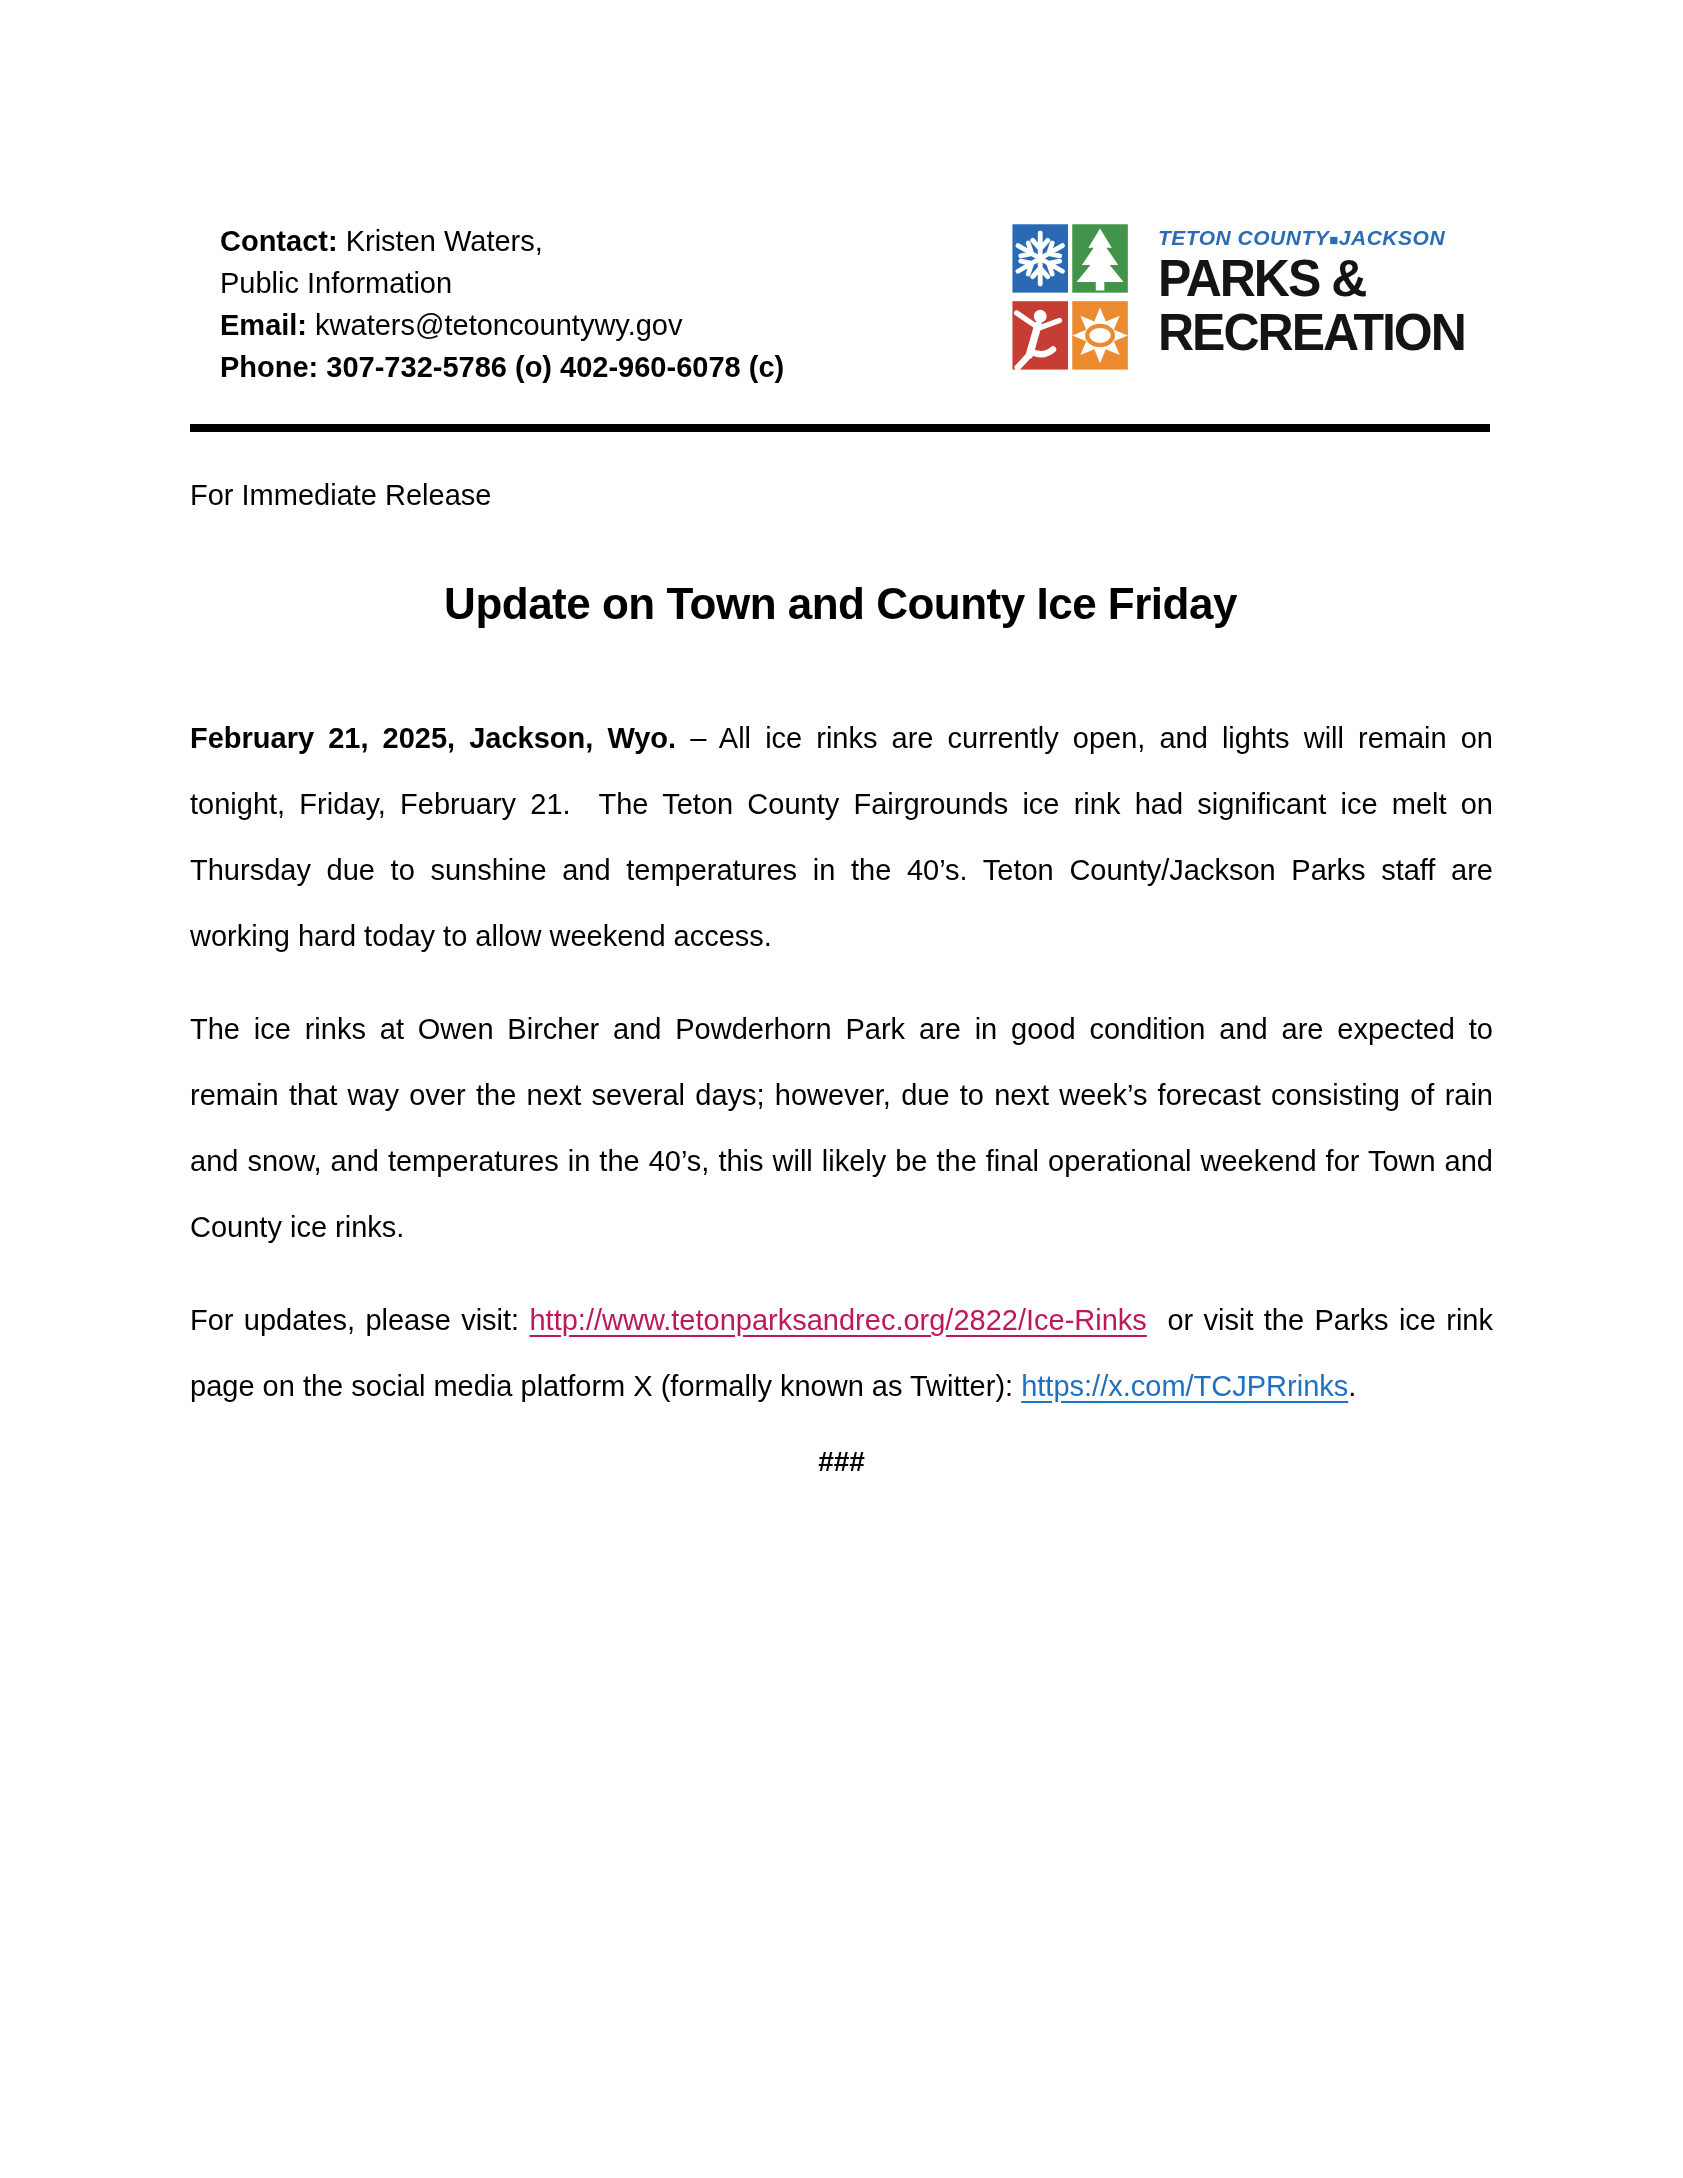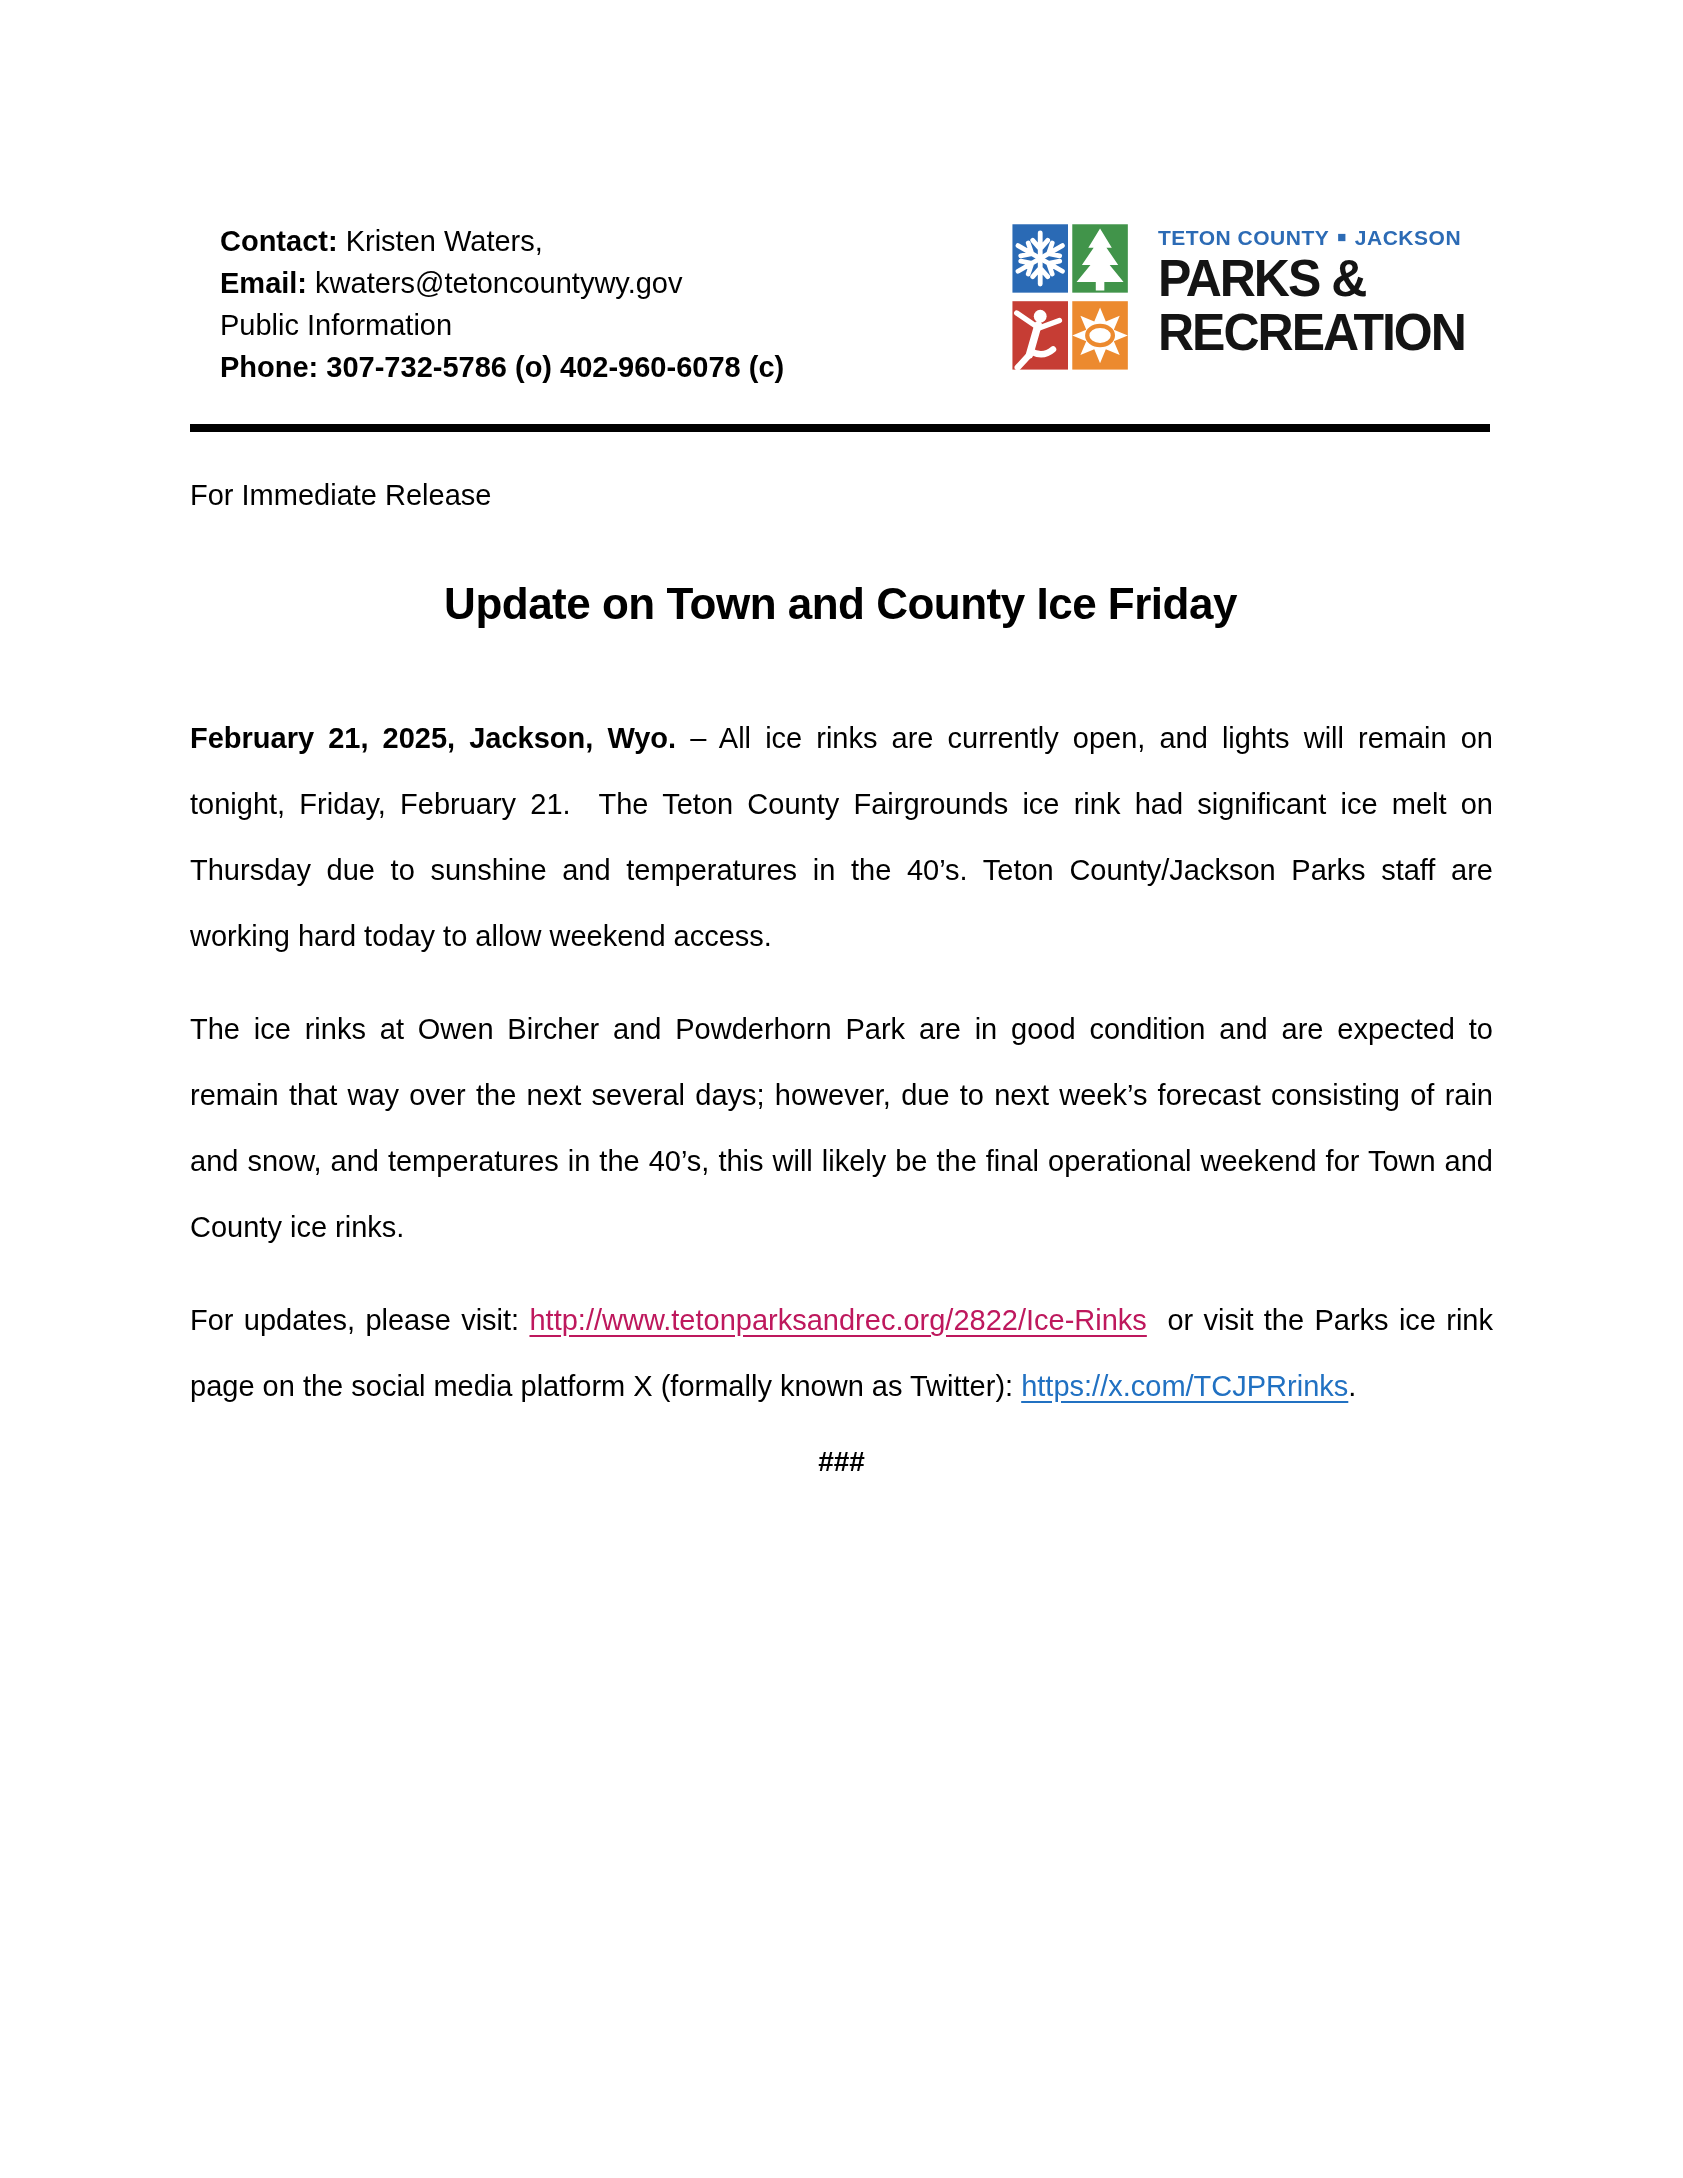--- a/index.html
+++ b/index.html
@@ -19,21 +19,21 @@
   }
   .contact .b{font-weight:700;}
   .logo{
     position:absolute;left:990px;top:220px;
     display:flex;align-items:flex-start;gap:12px;
   }
   .logo-mark{width:156px;height:156px;display:block;}
   .logo-text{display:flex;flex-direction:column;padding-top:6px;}
   .logo-tagline{
     font-size:21px;font-weight:700;letter-spacing:0.5px;
-    color:#2c6bb5;white-space:nowrap;display:flex;align-items:flex-start;gap:8px;
+    color:#2c6bb5;white-space:nowrap;display:flex;align-items:flex-end;gap:0;font-style:italic;
   }
   .logo-tagline .bullet{font-size:15px;line-height:21px;}
   .logo-title{
     font-size:50px;font-weight:800;letter-spacing:-2px;
     line-height:54px;color:#141414;white-space:nowrap;
     transform:scaleY(1.04);transform-origin:left top;
   }
   .rule{
     position:absolute;left:190px;top:424px;width:1300px;height:8px;
     background:#000;border:none;margin:0;padding:0;
@@ -66,22 +66,22 @@
     text-align:center;font-weight:700;font-size:28px;margin-top:16px;
   }
 </style>
 </head>
 <body>
 
 <div class="page">
 
   <div class="contact">
     <div><span class="b">Contact:</span><span> Kristen Waters,</span></div>
+    <div>Public Information</div>
     <div><span class="b">Email:</span><span>  kwaters@tetoncountywy.gov</span></div>
-    <div>Public Information</div>
     <div class="b">Phone: 307-732-5786 (o) 402-960-6078 (c)</div>
   </div>
 
   <div class="logo">
     <svg class="logo-mark" viewBox="0 0 120 146" xmlns="http://www.w3.org/2000/svg">
 
       <rect x="8" y="4" width="52" height="64" fill="#2a6ab5" style="fill: rgb(42, 106, 181);"></rect>
       <rect x="64" y="4" width="52" height="64" fill="#41944a" style="fill: rgb(65, 148, 74);"></rect>
       <rect x="8" y="76" width="52" height="64" fill="#c63d34" style="fill: rgb(198, 61, 52);"></rect>
       <rect x="64" y="76" width="52" height="64" fill="#ec8a2f" style="fill: rgb(236, 138, 47);"></rect>

